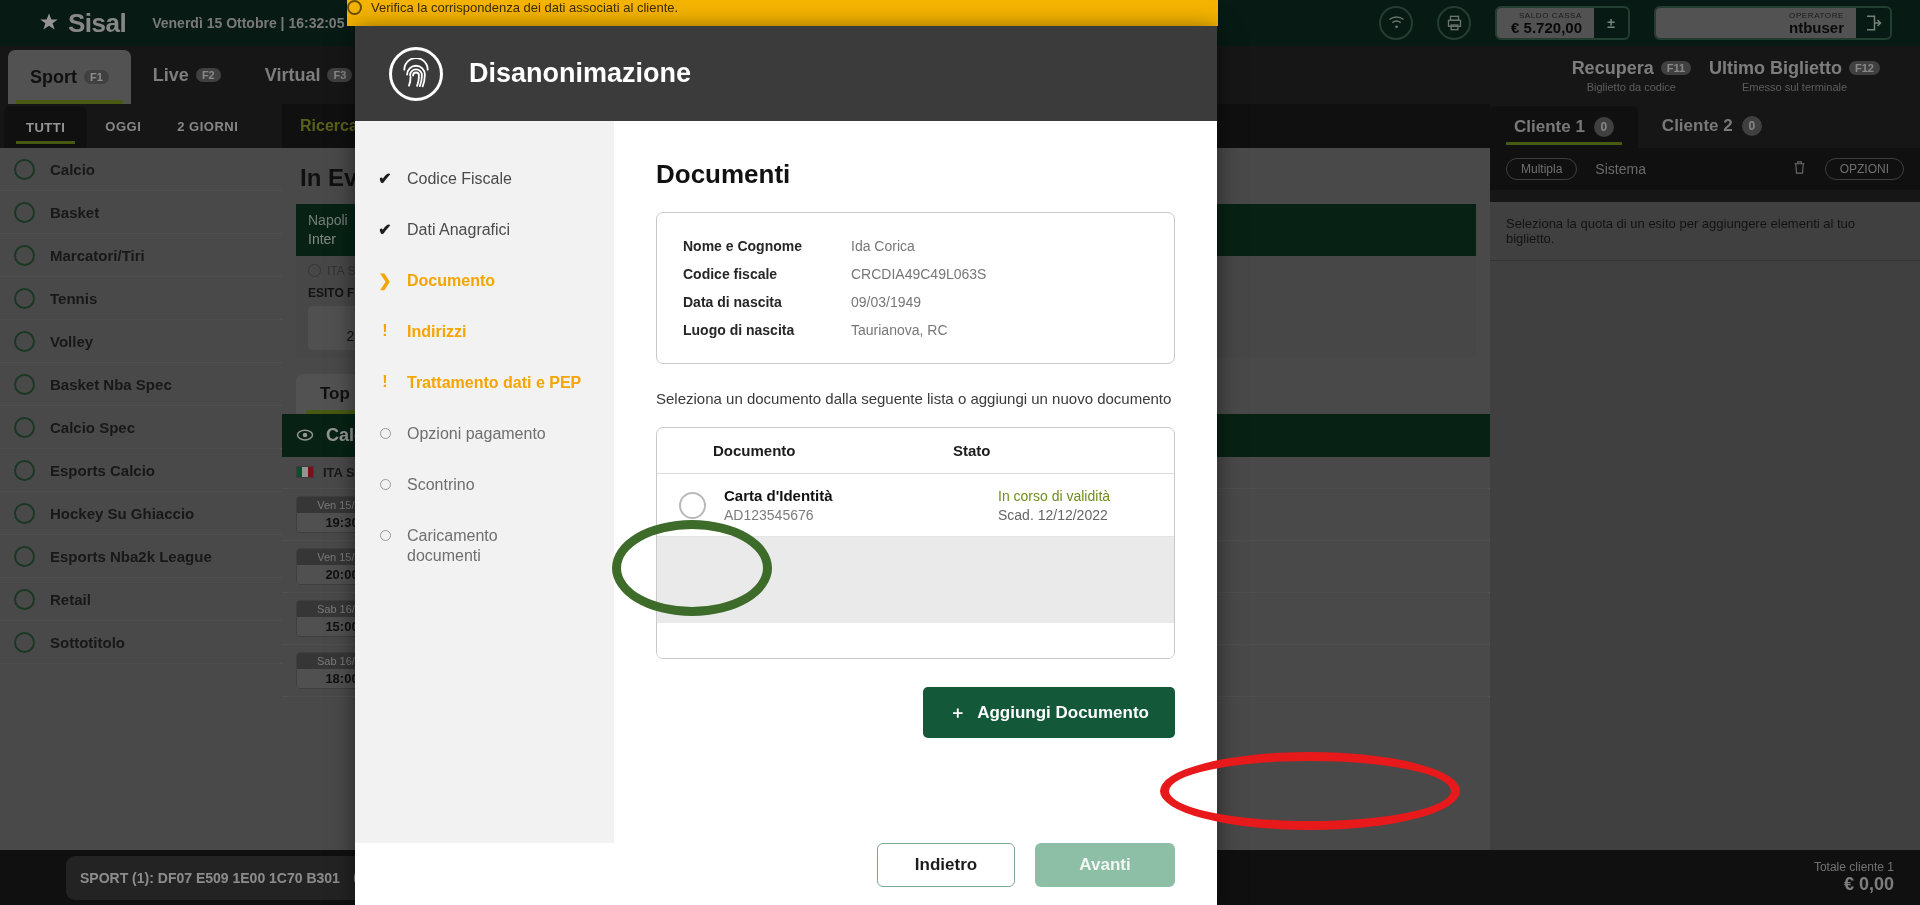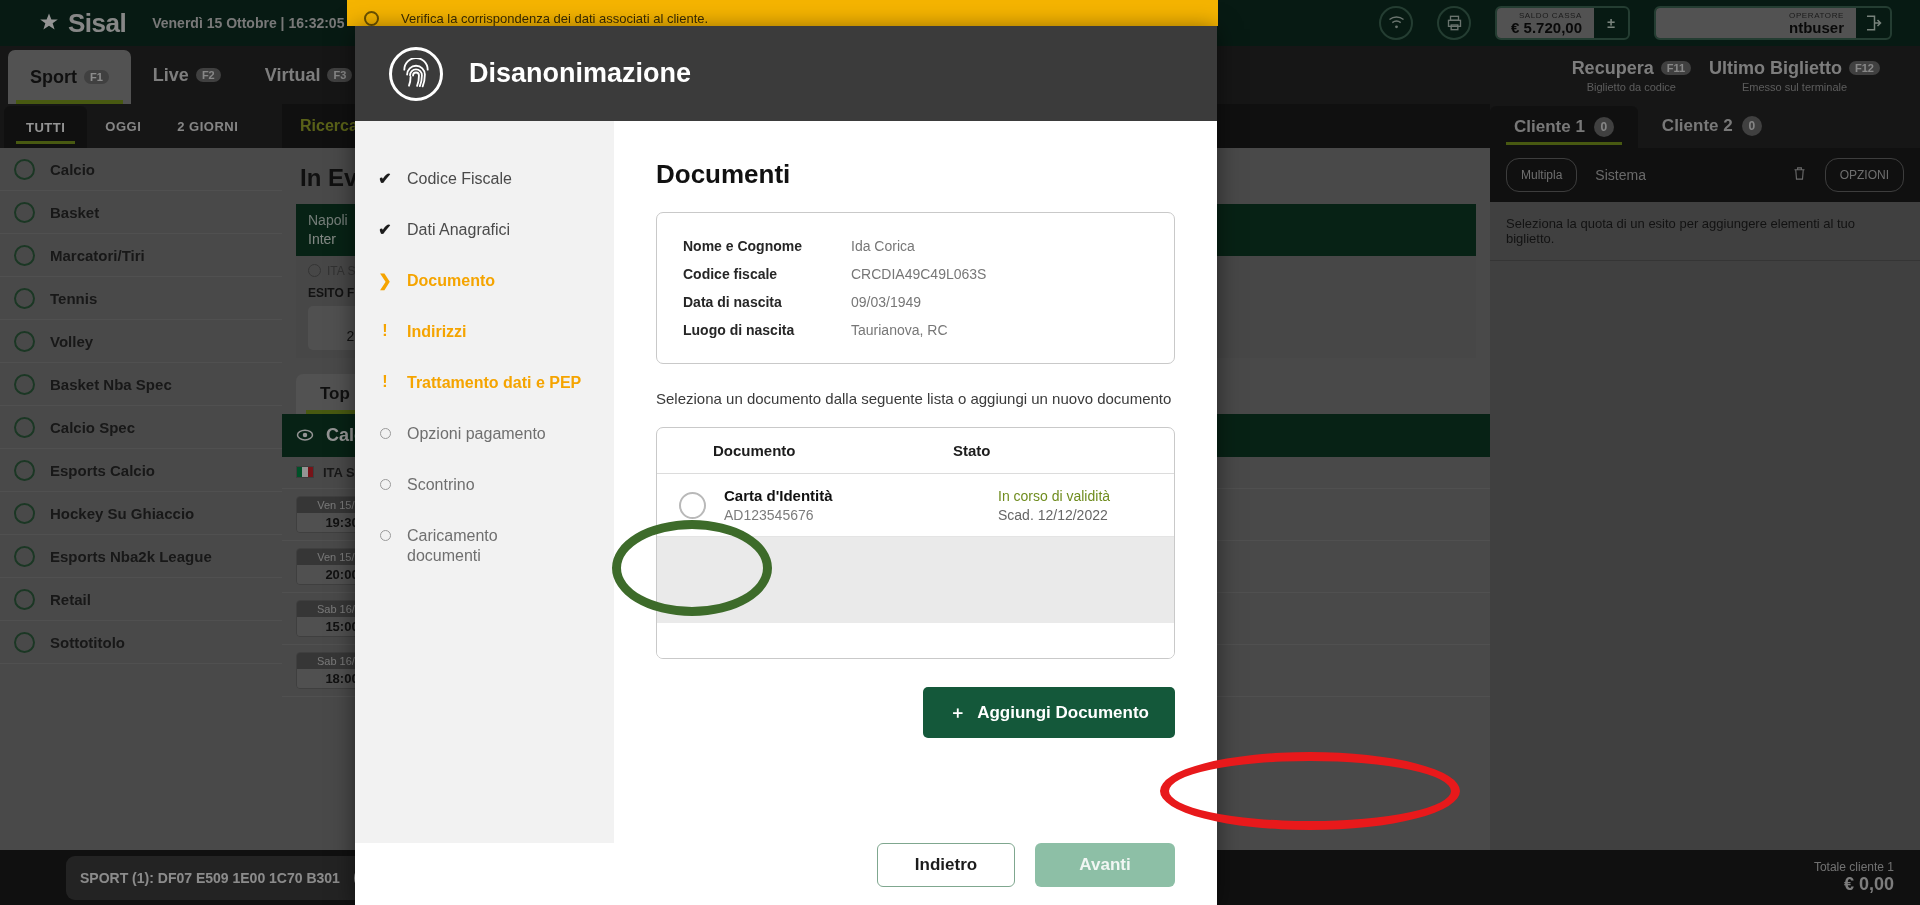--- a/index.html
+++ b/index.html
@@ -215,21 +215,21 @@
   .cli-badge {
     background:#6e6e6e; color:#e6e6e6; border-radius:50%;
     width:20px;height:20px; font-size:12px;
     display:flex;align-items:center;justify-content:center;
   }
   .bet-toolbar {
     background:#1d1d1d; display:flex; align-items:center; gap:18px;
     padding:10px 16px; color:#b5b5b5; font-size:14px;
   }
   .pill-sm {
-    border:1px solid #6a6a6a; border-radius:13px; padding:9px 14px;
+    border:1px solid #6a6a6a; border-radius:13px; padding:3px 14px;
     font-size:12px; color:#bdbdbd;text-align:right;
   }
   .bet-toolbar .spacer { margin-left:auto; }
   .trash { width:15px; height:17px; }
   .bet-empty {
     background:#6f6f6f; color:#1f1f1f; font-size:13px;
     padding:14px 16px; border-bottom:1px solid #5c5c5c;
   }
   .bet-body { background:#6f6f6f; position:absolute; left:0; right:0; top:98px; bottom:0;}
 
@@ -256,22 +256,22 @@
 
   
   #dim {
     position:absolute; inset:0; background:rgba(0,0,0,0.42);
   }
 
   
   .alert-banner {
     position:absolute; left:347px; top:0; width:871px; height:26px;
     background:#f5b400; color:#3b2c00;
-    display:flex; align-items:flex-end; gap:22px;
-    padding-left:17px; font-size:13px; z-index:40;
+    display:flex; align-items:flex-start; gap:9px;
+    padding-left:0; font-size:13px; z-index:40;
     overflow:hidden;
   }
   .alert-icon {
     width:15px;height:15px;border-radius:50%;
     border:2px solid #6b5200;
   }
 
   
   .modal {
     position:absolute; left:355px; top:26px; width:862px; height:879px;

